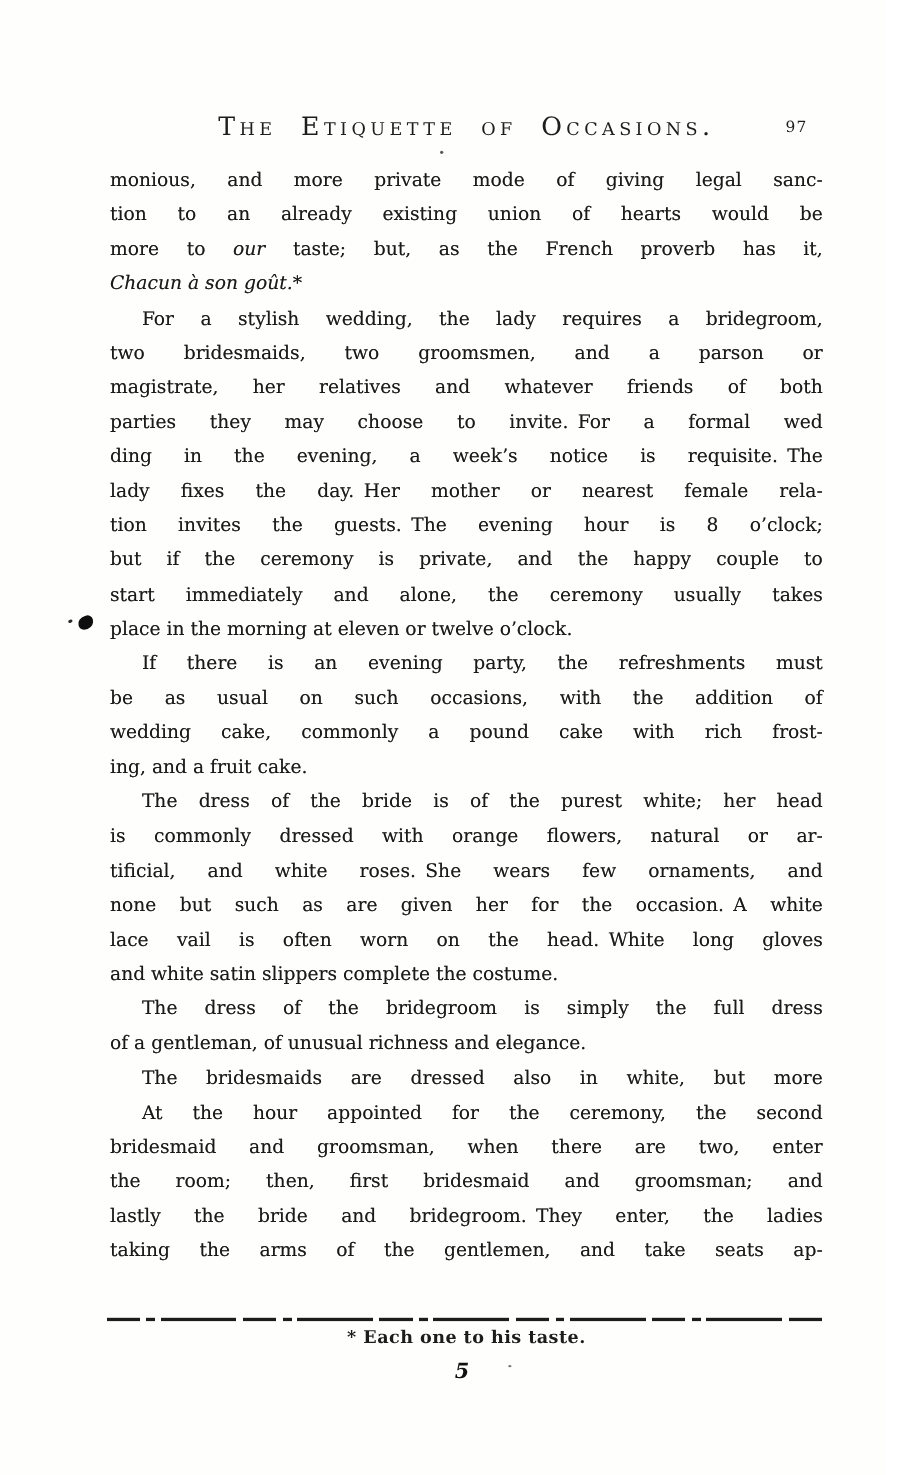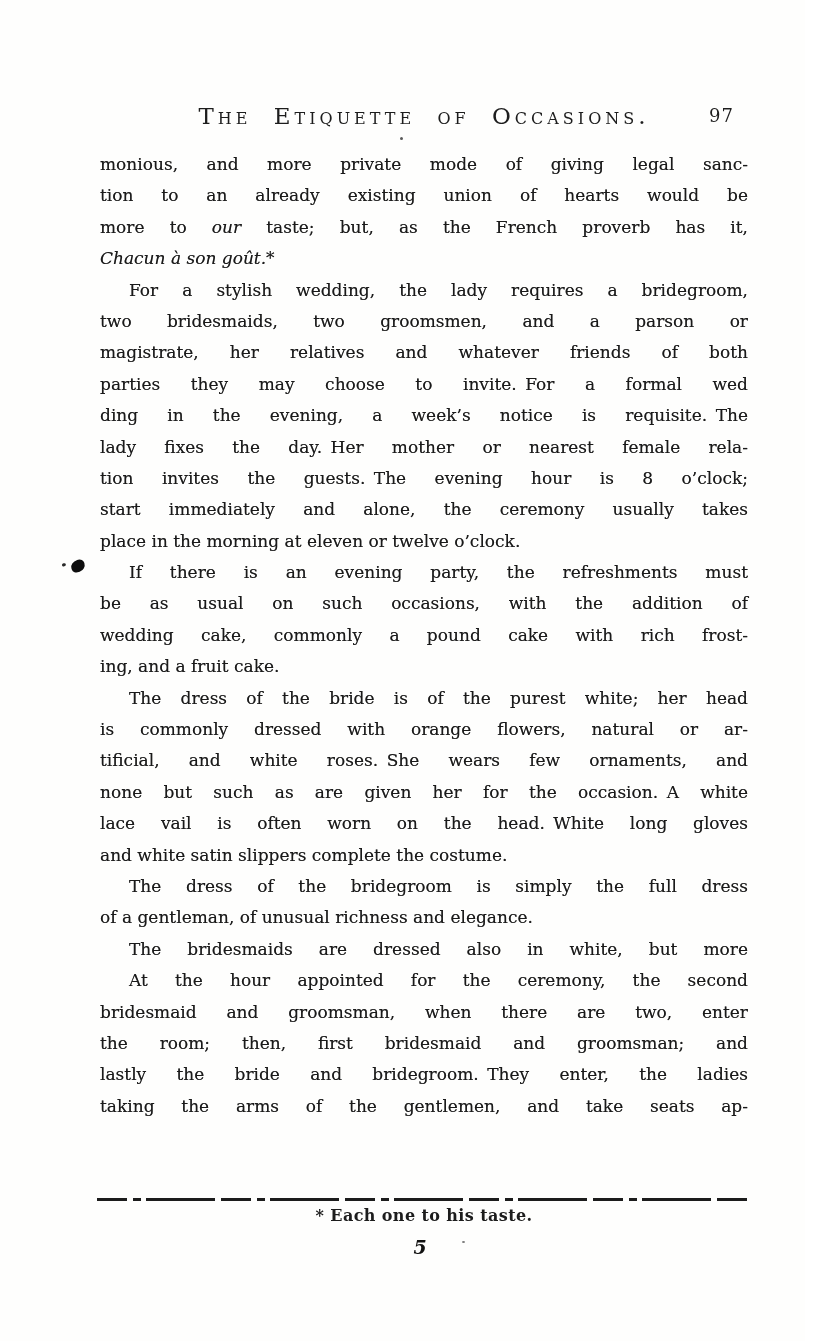--- a/index.html
+++ b/index.html
@@ -32,21 +32,21 @@
     font-variant-caps: small-caps;
     font-size: 23px;
     letter-spacing: 4px;
     word-spacing: 11px;
     color: #1d1d1d;
   }
   .page-number {
     position: absolute;
     right: 14px;
     top: 0;
-    font-size: 18px;
+    font-size: 14px;
     letter-spacing: 1px;
     color: #1d1d1d;
   }
 
   
   .body-text {
     position: absolute;
     left: 100px;
     top: 149px;
     width: 648px;
@@ -174,20 +174,21 @@
       <div class="line">tion to an already existing union of hearts would be</div>
       <div class="line">more to <i>our</i> taste; but, as the French proverb has it,</div>
       <div class="line final"><i>Chacun à son goût.</i>*</div>
       <div class="line indent">For a stylish wedding, the lady requires a bridegroom,</div>
       <div class="line">two bridesmaids, two groomsmen, and a parson or</div>
       <div class="line">magistrate, her relatives and whatever friends of both</div>
       <div class="line">parties they may choose to invite. For a formal wed</div>
       <div class="line">ding in the evening, a week’s notice is requisite. The</div>
       <div class="line">lady fixes the day. Her mother or nearest female rela-</div>
       <div class="line">tion invites the guests. The evening hour is 8 o’clock;</div>
+      <div class="line">but if the ceremony is private, and the happy couple to</div>
       <div class="line">start immediately and alone, the ceremony usually takes</div>
       <div class="line final">place in the morning at eleven or twelve o’clock.</div>
       <div class="line indent">If there is an evening party, the refreshments must</div>
       <div class="line">be as usual on such occasions, with the addition of</div>
       <div class="line">wedding cake, commonly a pound cake with rich frost-</div>
       <div class="line final">ing, and a fruit cake.</div>
       <div class="line indent">The dress of the bride is of the purest white; her head</div>
       <div class="line">is commonly dressed with orange flowers, natural or ar-</div>
       <div class="line">tificial, and white roses. She wears few ornaments, and</div>
       <div class="line">none but such as are given her for the occasion. A white</div>

